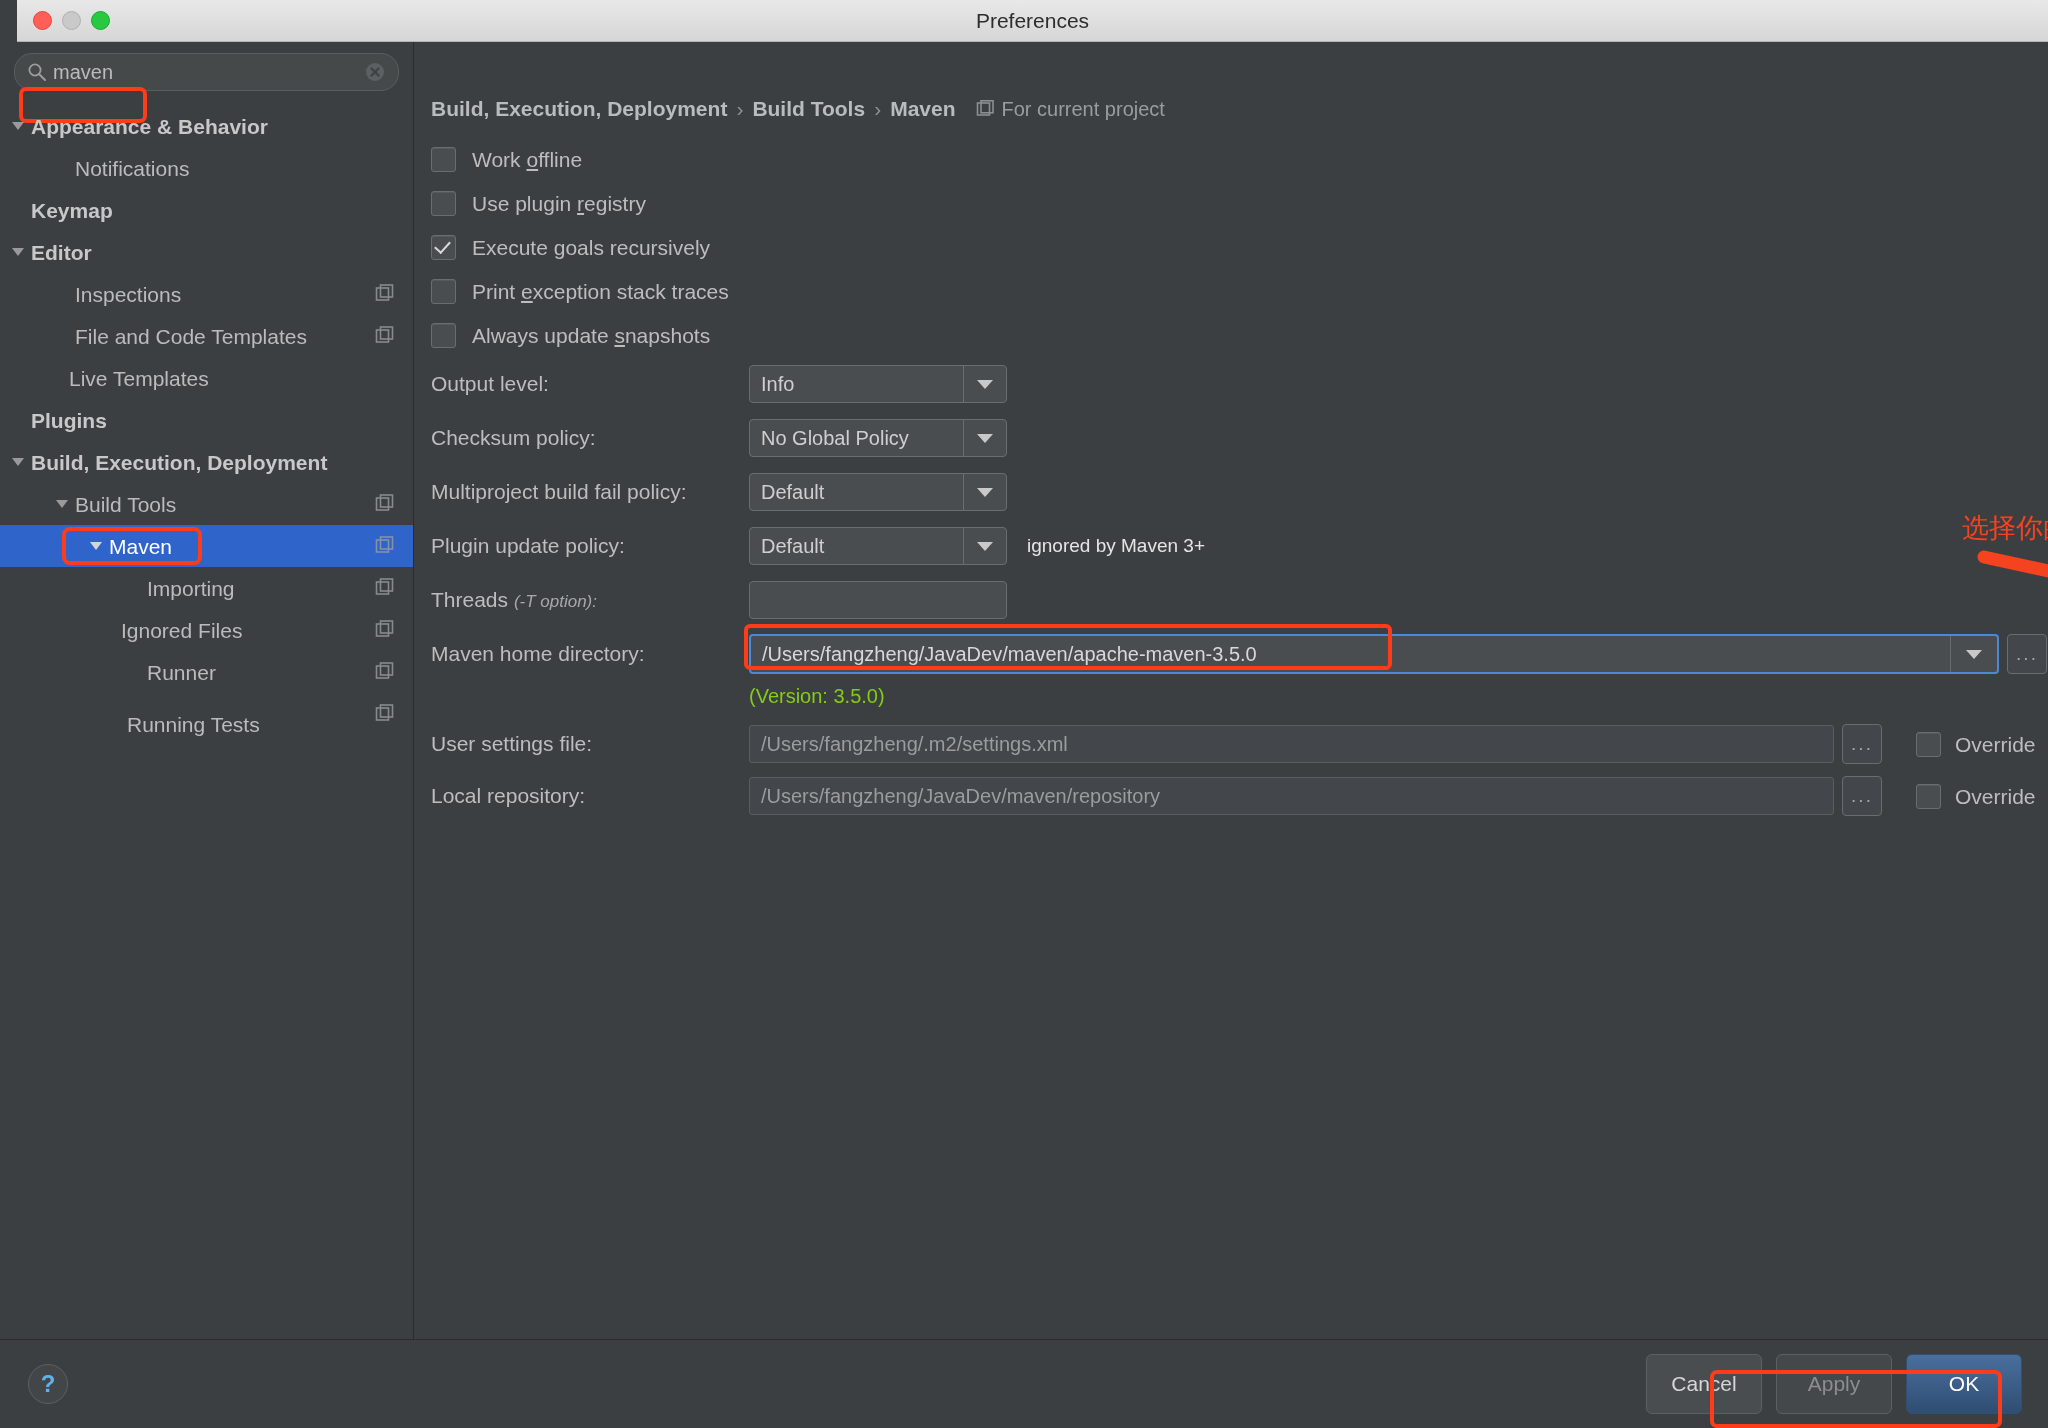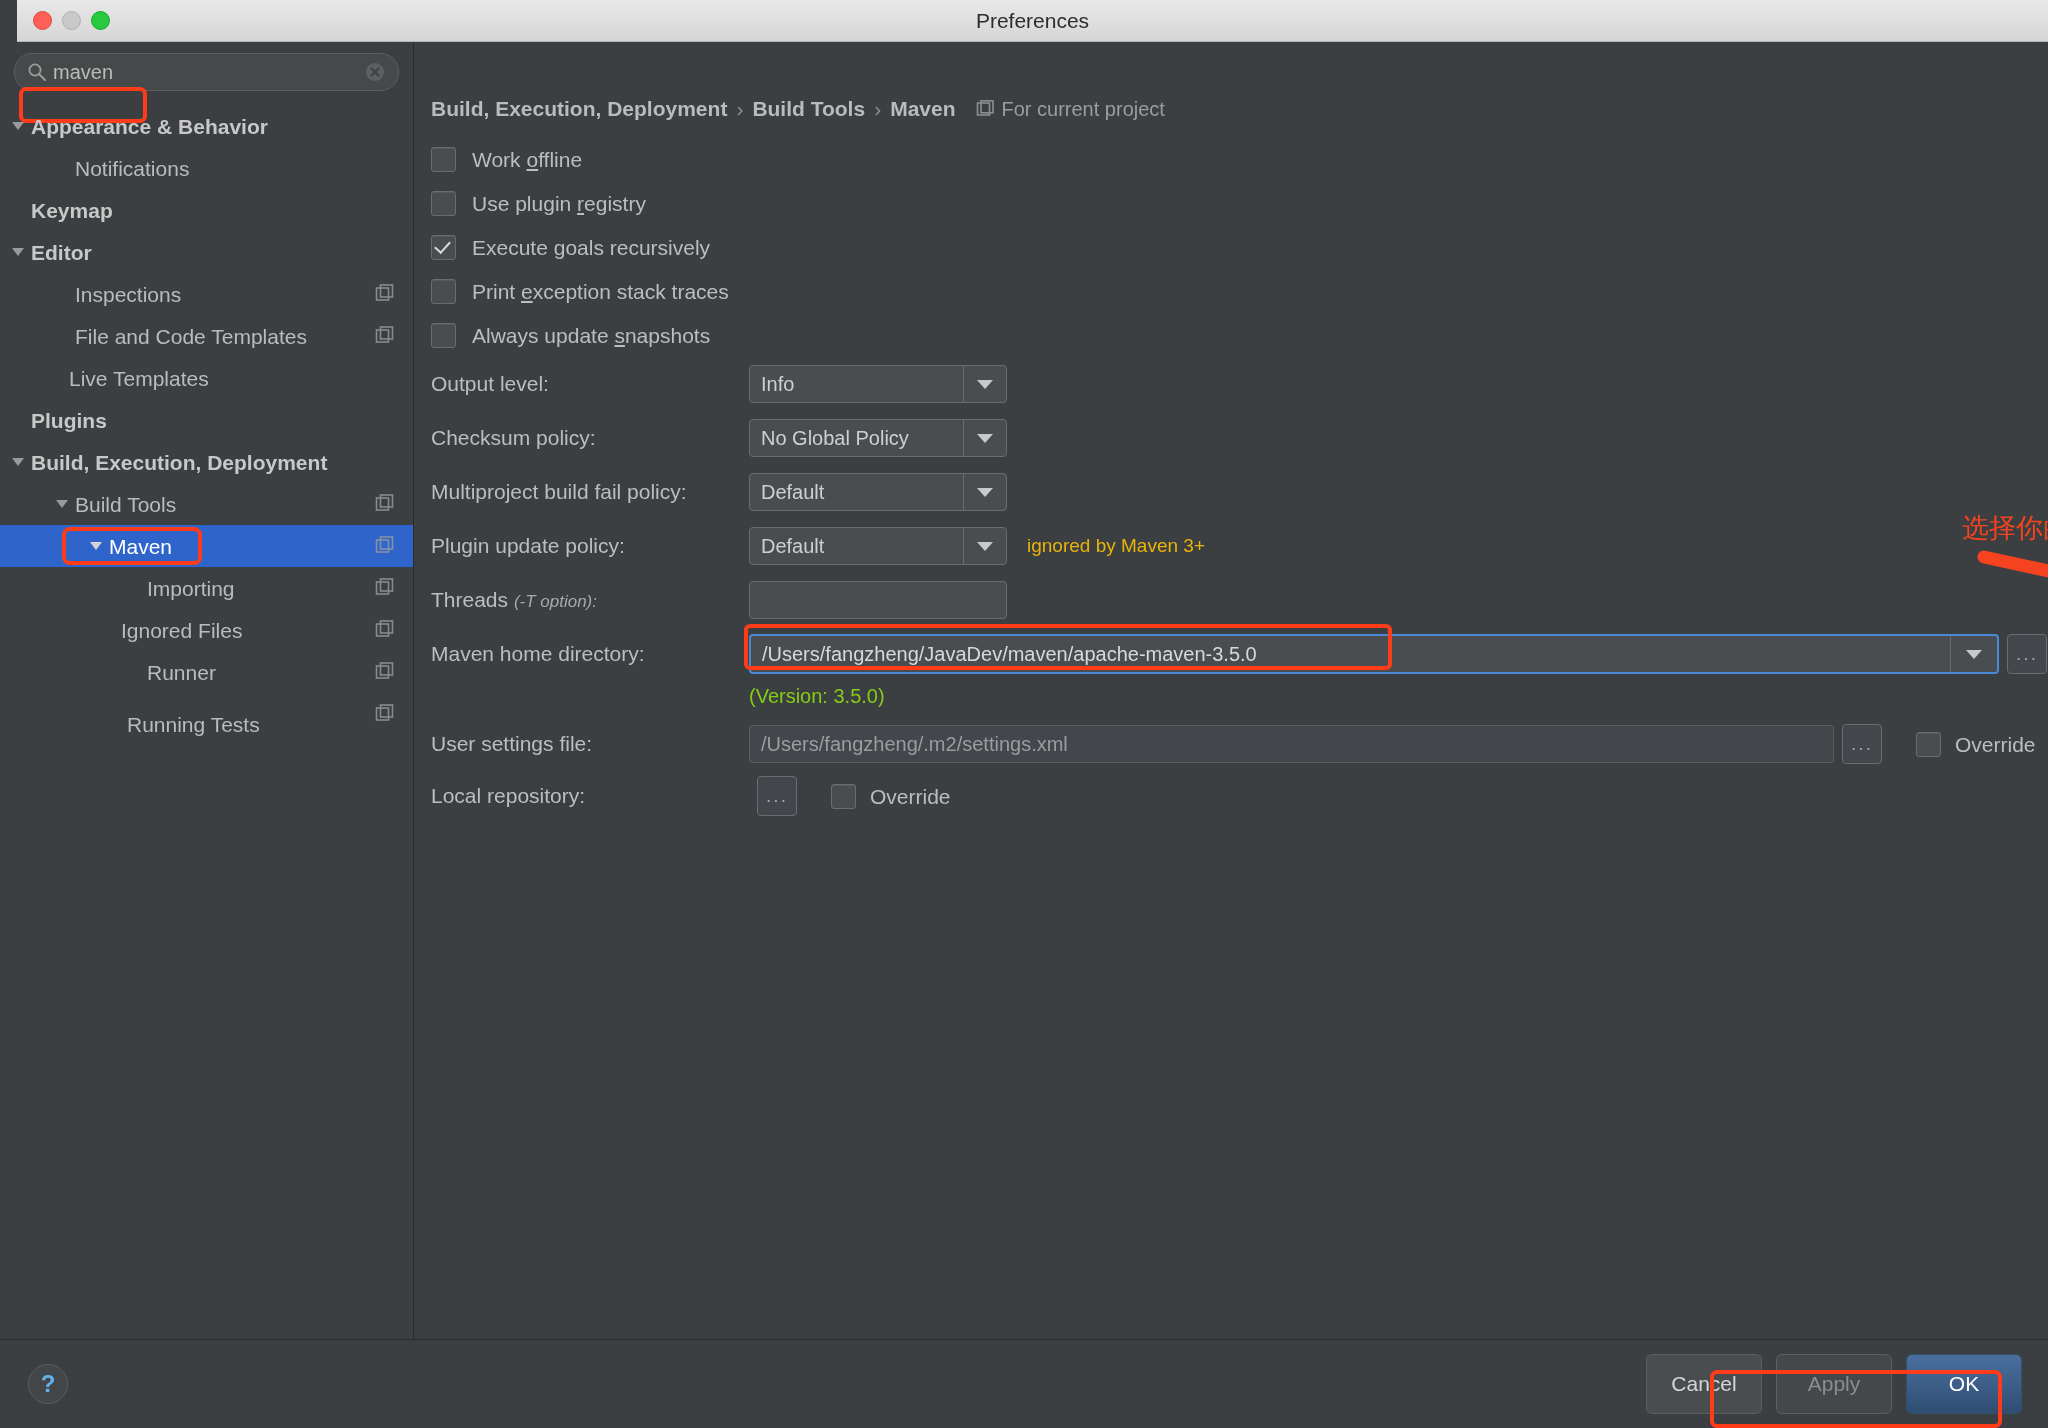--- a/index.html
+++ b/index.html
@@ -111,21 +111,21 @@
   .combo{
     width:258px;height:38px;background:#4a4d4f;border:1px solid #6a6d6f;border-radius:4px;
     display:flex;align-items:center;position:relative;box-sizing:border-box;
   }
   .combo .val{font-size:20px;color:#cfcfcf;padding-left:11px;flex:1;white-space:nowrap;overflow:hidden;}
   .combo .caret{
     width:42px;height:100%;border-left:1px solid #6a6d6f;
     display:flex;align-items:center;justify-content:center;flex:0 0 42px;
   }
   .tri-down{width:0;height:0;border-left:8px solid transparent;border-right:8px solid transparent;border-top:9px solid #c9c9c9;}
-  .hint{font-size:19px;color:#eab308;margin-left:20px;white-space:nowrap;}
+  .hint{font-size:19px;color:#e5e5e5;margin-left:20px;white-space:nowrap;}
   .plaininput{
     width:258px;height:38px;background:#4a4d4f;border:1px solid #6a6d6f;border-radius:4px;box-sizing:border-box;
   }
 
   
   .homerow{display:flex;align-items:center;height:54px;position:relative;}
   .home-combo{
     width:1250px;height:40px;background:#4a4d4f;border:2px solid #4a88d8;border-radius:4px;
     display:flex;align-items:center;box-sizing:border-box;
   }
@@ -423,20 +423,23 @@
           </div>
           <div class="browse">...</div>
           <div class="ovr">
             <div class="cbox"></div>
             <div class="cblabel">Override</div>
           </div>
         </div>
 
         <div class="pathrow">
           <div class="flabel">Local repository:</div>
+          <div class="pathinput">
+            <div class="val">/Users/fangzheng/JavaDev/maven/repository</div>
+          </div>
           <div class="browse">...</div>
           <div class="ovr">
             <div class="cbox"></div>
             <div class="cblabel">Override</div>
           </div>
         </div>
 
       </div>
 
       <div class="anno-text">选择你的Maven安装目录</div>

